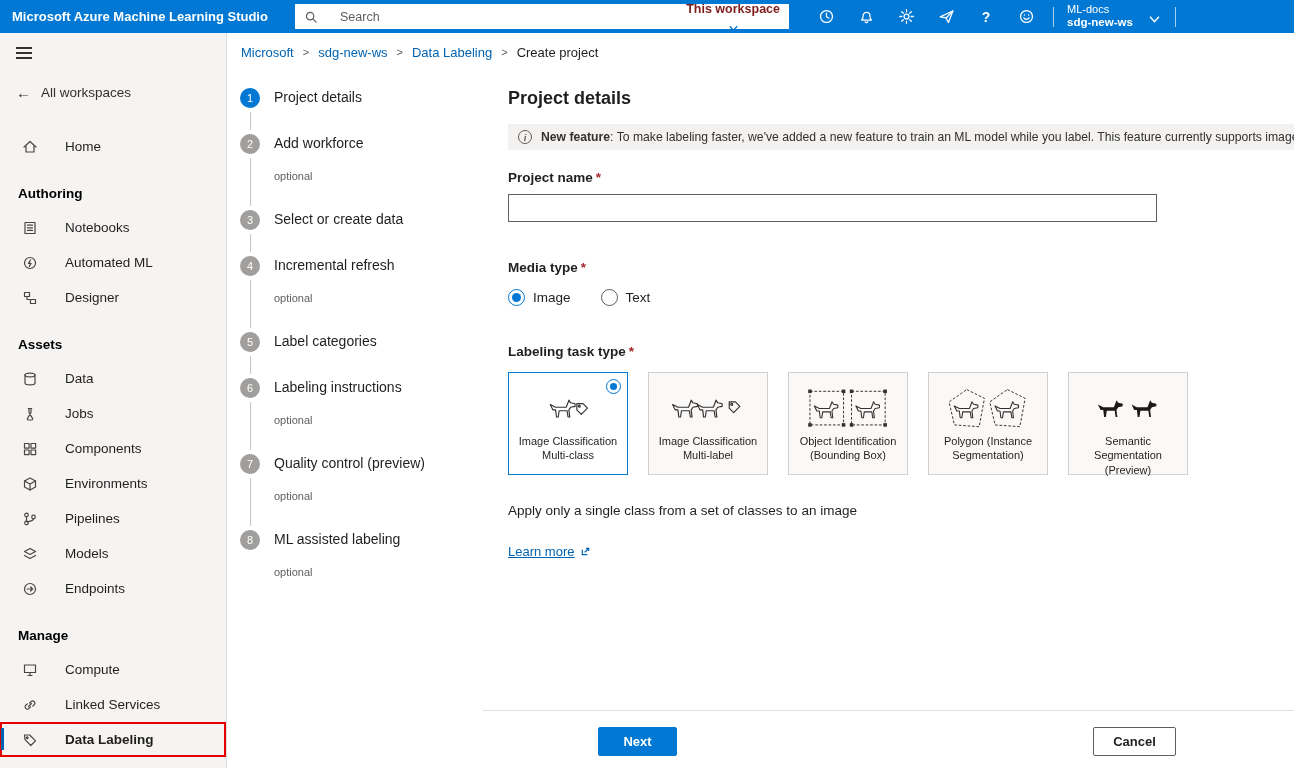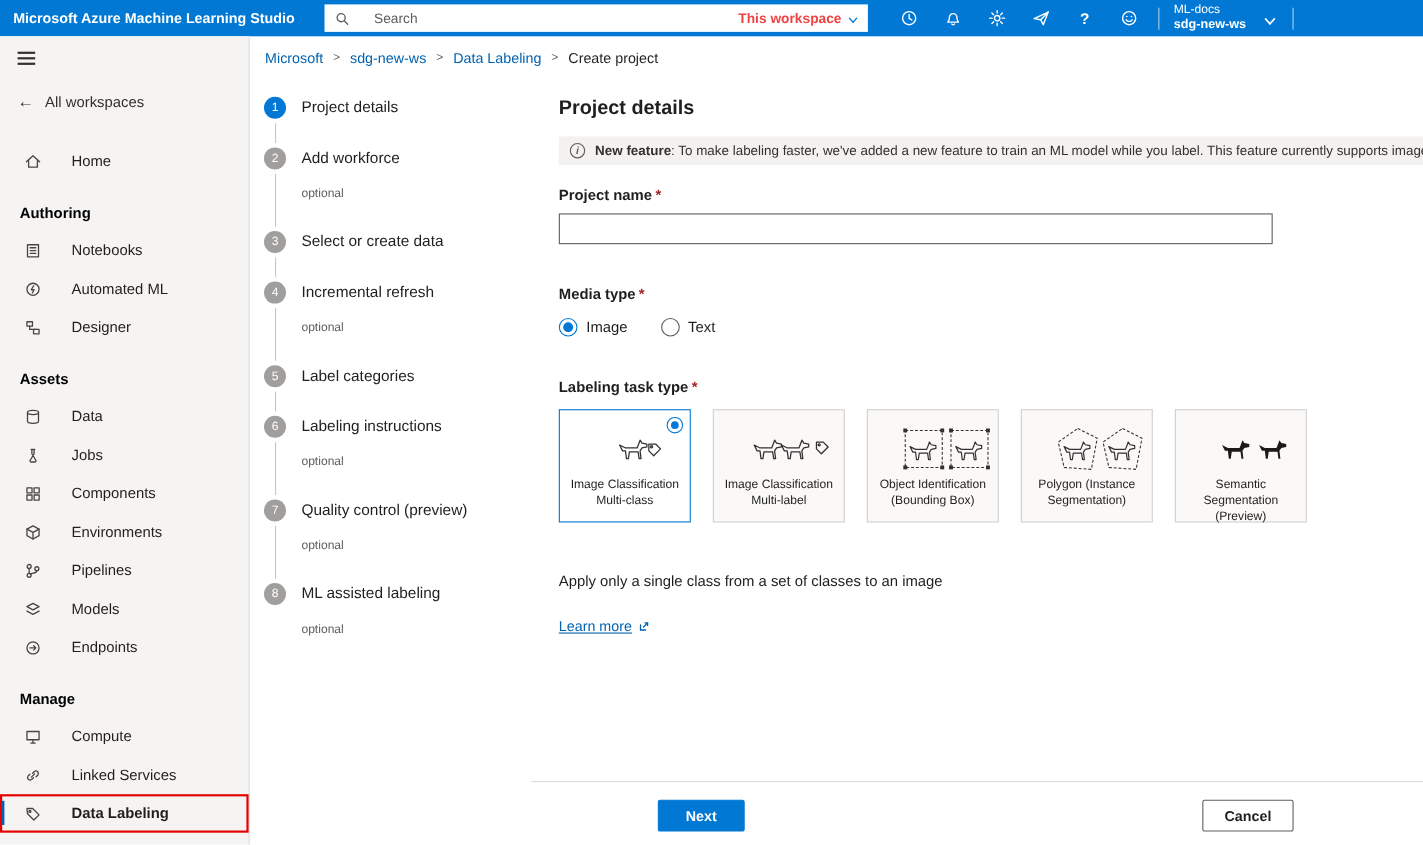--- a/index.html
+++ b/index.html
@@ -9,21 +9,21 @@
     background:#fff; color:#201f1e;
     font-family:"Liberation Sans", sans-serif; font-size:13px;
   }
 
   
   .topbar { position:absolute; left:0; top:0; width:1294px; height:33px; background:#0078d4; color:#fff; display:flex; align-items:center; }
   .tb-title { font-size:13px; font-weight:700; padding-left:12px; white-space:nowrap; }
   .tb-search { position:absolute; left:295px; top:4px; width:494px; height:25px; background:#fff; display:flex; align-items:center; padding:0 9px; gap:20px; }
   .tb-search input { flex:1; border:none; outline:none; font-size:12.5px; color:#323130; font-family:inherit; background:transparent; }
   .tb-search input::placeholder { color:#605e5c; }
-  .tb-scope { display:flex; align-items:center; gap:6px; color:#ef4444; font-size:12.5px; font-weight:700; cursor:pointer; white-space:nowrap; }
+  .tb-scope { display:flex; align-items:center; gap:6px; color:#7f1d1d; font-size:12.5px; font-weight:700; cursor:pointer; white-space:nowrap;flex-direction:column; }
   .tb-right { position:absolute; left:806px; top:0; height:33px; display:flex; align-items:center; }
   .tb-icon { width:40px; height:33px; display:flex; align-items:center; justify-content:center; cursor:pointer; }
   .tb-icon svg { stroke:#fff; fill:none; stroke-width:1.2; stroke-linecap:round; stroke-linejoin:round; }
   .tb-help { font-size:14px; font-weight:700; color:#fff; }
   .tb-div { width:1px; height:20px; background:rgba(255,255,255,.65); margin:0 7px; }
   .tb-ws { display:flex; flex-direction:column; line-height:1.2; font-size:11px; padding:0 6px; cursor:pointer; }
   .tb-ws .l2 { font-weight:700; font-size:11.5px; }
   .chev { width:9px; height:9px; display:inline-block; }
   .chev svg { stroke-width:1.4; fill:none; }
 
@@ -64,31 +64,31 @@
   .field-label { margin-top:20px; font-size:13.5px; font-weight:700; }
   .req { color:#a4262c; margin-left:3px; }
   .project-input { display:block; margin-top:9px; width:649px; height:28px; border:1px solid #605e5c; background:#fff; font-size:13px; padding:0 8px; font-family:inherit; outline:none; }
   .mt-lg { margin-top:38px; }
   .radios { margin-top:14px; display:flex; gap:30px; font-size:13.5px; }
   .radio { display:flex; align-items:center; gap:8px; cursor:pointer; }
   .rdot { width:17px; height:17px; border-radius:50%; border:1px solid #605e5c; position:relative; background:#fff; }
   .radio.checked .rdot { border-color:#0078d4; }
   .radio.checked .rdot::after { content:''; position:absolute; inset:3px; border-radius:50%; background:#0078d4; }
   .cards { margin-top:13px; display:flex; gap:20px; }
-  .card { width:120px; height:103px; background:#faf9f8; border:1px solid #d2d0ce; position:relative; display:flex; flex-direction:column; align-items:flex-end; cursor:pointer; }
+  .card { width:120px; height:103px; background:#faf9f8; border:1px solid #d2d0ce; position:relative; display:flex; flex-direction:column; align-items:center; cursor:pointer; }
   .card.selected { background:#fff; border-color:#0078d4; }
   .card-radio { position:absolute; top:6px; right:6px; width:15px; height:15px; border:1px solid #0078d4; border-radius:50%; background:#fff; }
   .card-radio::after { content:''; position:absolute; inset:3px; border-radius:50%; background:#0078d4; }
   .card-icon { margin-top:14px; height:44px; display:flex; align-items:center; }
   .card-icon svg .outline { fill:none; stroke:#323130; stroke-width:1.3; stroke-linejoin:round; }
   .card-icon svg .dash { fill:none; stroke:#323130; stroke-width:1.1; stroke-dasharray:3 2; }
   .card-icon svg .solid { fill:#1b1a19; stroke:none; }
   .card-icon svg .handle { fill:#323130; stroke:none; }
   .card-label { font-size:11px; line-height:1.3; text-align:center; margin-top:3px; padding:0 6px; color:#201f1e; }
-  .desc { margin-top:46px; font-size:13.5px; color:#201f1e; }
+  .desc { margin-top:28px; font-size:13.5px; color:#201f1e; }
   .learn { margin-top:26px; display:inline-flex; align-items:center; gap:6px; color:#0063b1; font-size:13px; text-decoration:underline; cursor:pointer; }
   .learn svg { stroke:#0063b1; fill:none; stroke-width:1.3; stroke-linecap:round; }
 
   
   .footer-line { position:absolute; left:483px; right:0; top:710px; height:1px; background:#e1dfdd; }
   .btn { position:absolute; top:727px; height:29px; font-size:13px; font-weight:700; font-family:inherit; cursor:pointer; border-radius:2px; display:flex; align-items:center; justify-content:center; }
   .btn-back { left:512px; width:63px; background:#edebe9; border:1px solid #d2d0ce; color:#323130;margin-top:44px; }
   .btn-next { left:598px; width:79px; background:#0078d4; border:1px solid #0078d4; color:#fff; }
   .btn-cancel { left:1093px; width:83px; background:#fff; border:1px solid #605e5c; color:#201f1e; }
 </style>

